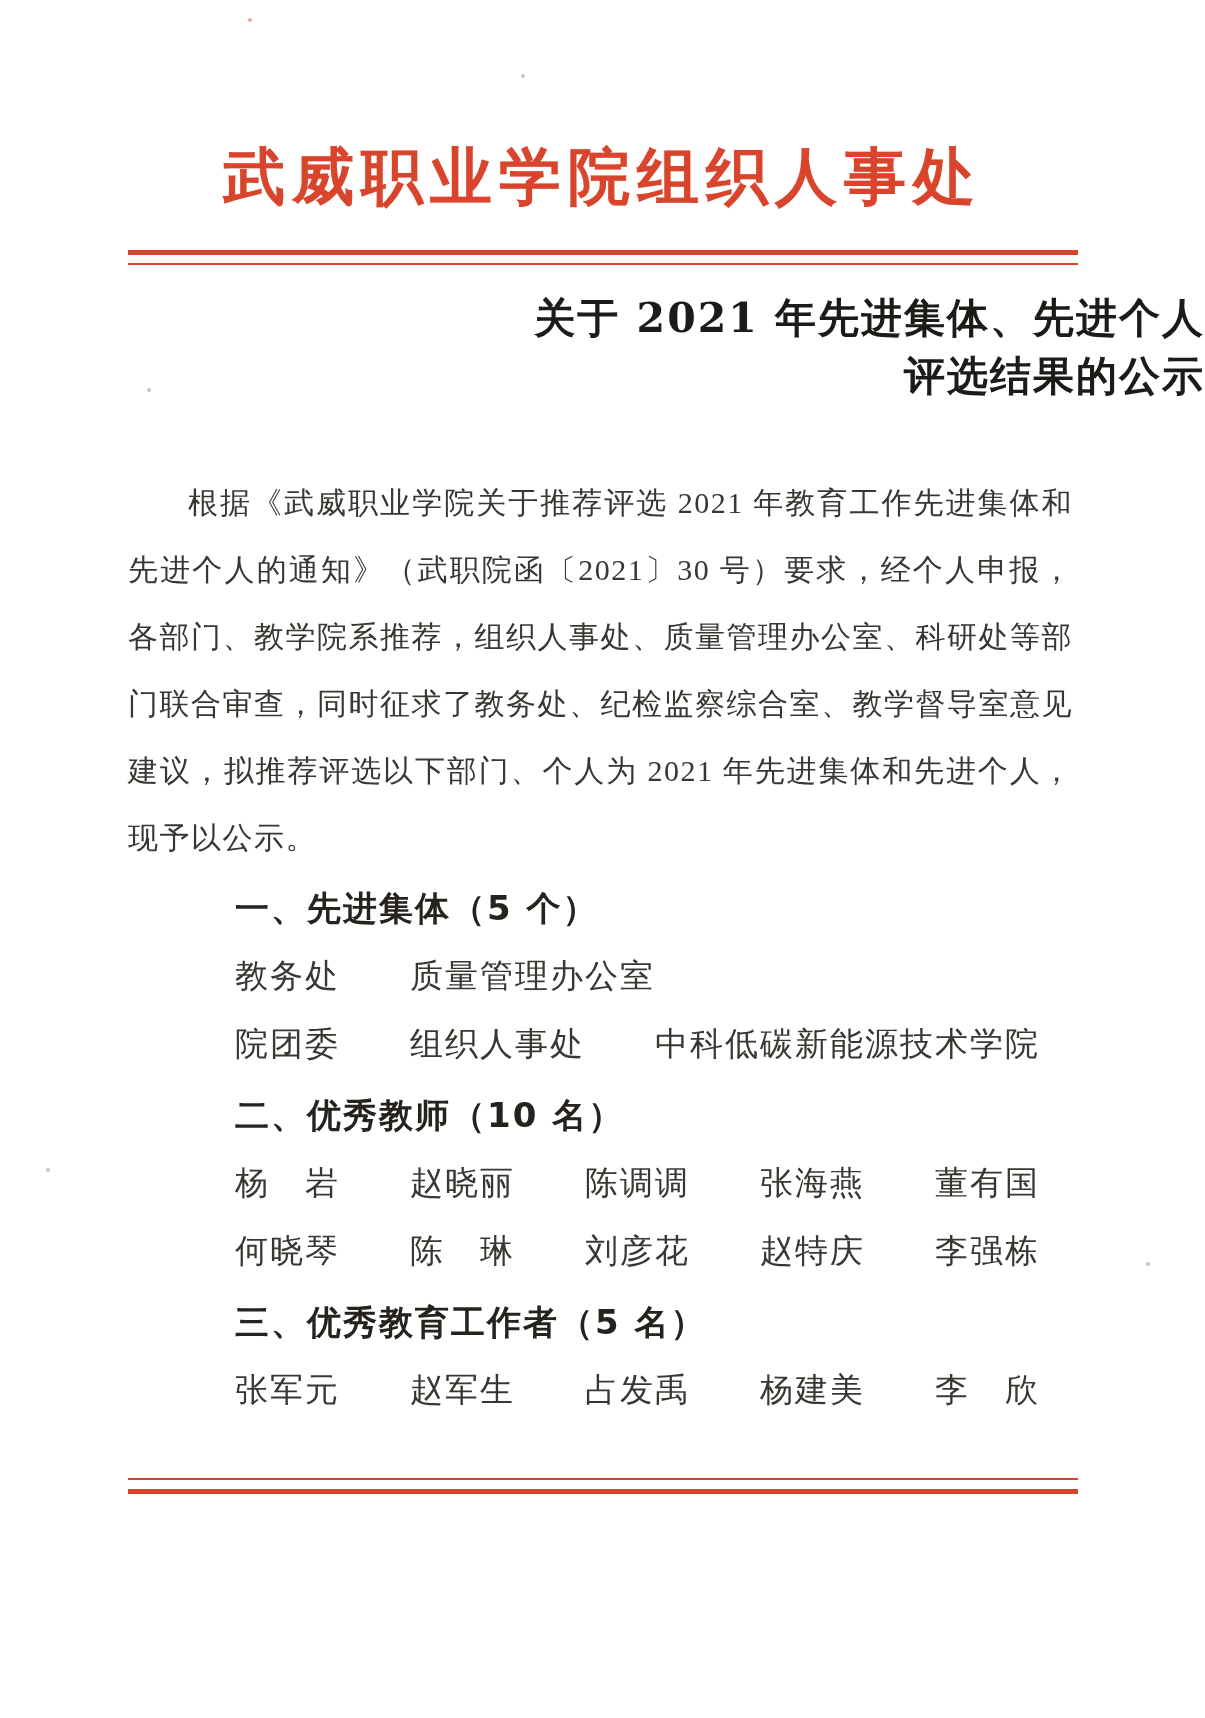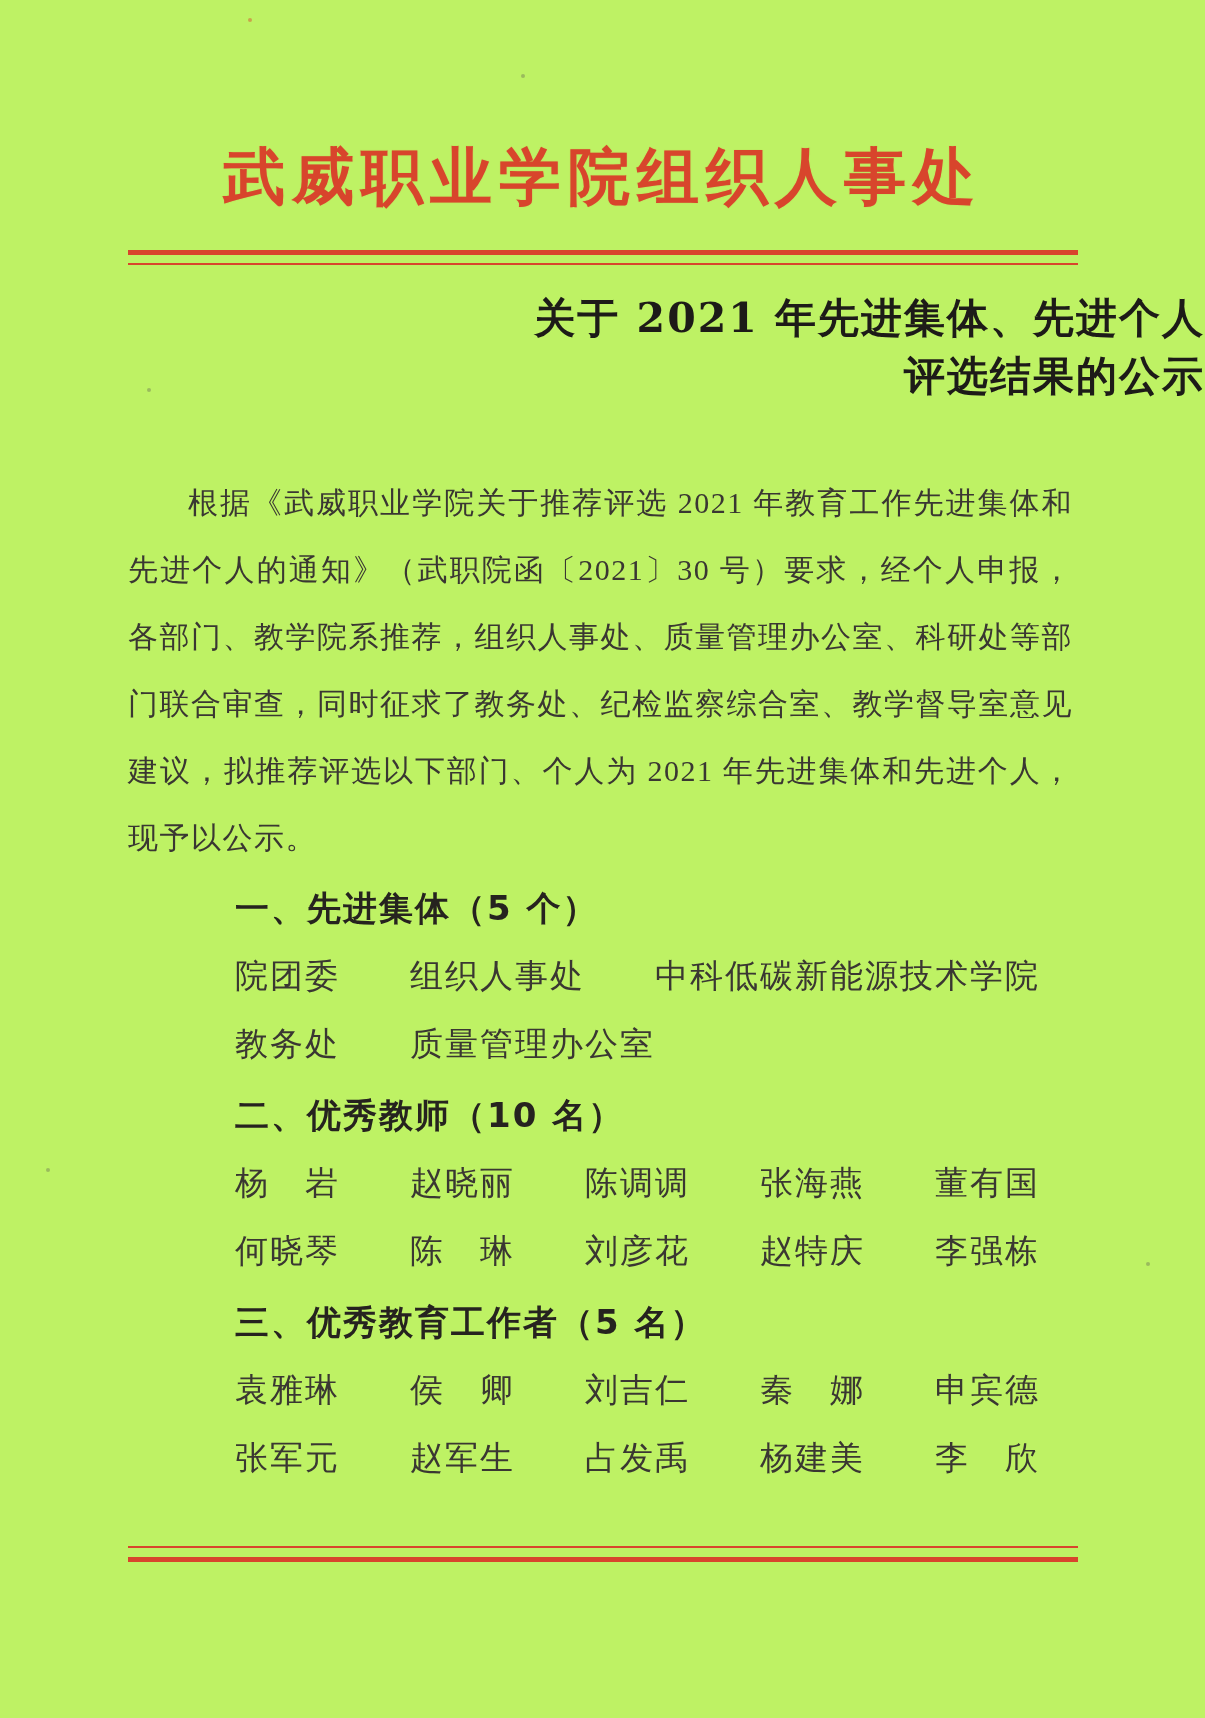--- a/index.html
+++ b/index.html
@@ -6,21 +6,21 @@
     margin: 0;
     padding: 0;
     background: #eceae6;
     font-family: "DejaVu Serif", serif;
   }
   .page {
     position: relative;
     width: 1205px;
     height: 1718px;
     margin: 0 auto;
-    background: #bef264;
+    background: #ffffff;
     box-sizing: border-box;
     padding-top: 136px;
     overflow: hidden;
   }
   .letterhead {
     text-align: center;
     font-size: 62px;
     line-height: 82px;
     font-weight: bold;
     color: #d8452c;
@@ -109,33 +109,32 @@
 
   <div class="doc-title">
     <div>关于 2021 年先进集体、先进个人</div>
     <div>评选结果的公示</div>
   </div>
 
   <p class="body-paragraph">根据《武威职业学院关于推荐评选 2021 年教育工作先进集体和先进个人的通知》（武职院函〔2021〕30 号）要求，经个人申报，各部门、教学院系推荐，组织人事处、质量管理办公室、科研处等部门联合审查，同时征求了教务处、纪检监察综合室、教学督导室意见建议，拟推荐评选以下部门、个人为 2021 年先进集体和先进个人，现予以公示。</p>
 
   <div class="section">
     <div class="section-heading">一、先进集体（5 个）</div>
+    <div class="name-row">教务处　　质量管理办公室</div>
     <div class="name-row">院团委　　组织人事处　　中科低碳新能源技术学院</div>
-    <div class="name-row">教务处　　质量管理办公室</div>
   </div>
 
   <div class="section">
     <div class="section-heading">二、优秀教师（10 名）</div>
     <div class="name-row">杨　岩　　赵晓丽　　陈调调　　张海燕　　董有国</div>
     <div class="name-row">何晓琴　　陈　琳　　刘彦花　　赵特庆　　李强栋</div>
   </div>
 
   <div class="section">
     <div class="section-heading">三、优秀教育工作者（5 名）</div>
-    <div class="name-row">袁雅琳　　侯　卿　　刘吉仁　　秦　娜　　申宾德</div>
     <div class="name-row">张军元　　赵军生　　占发禹　　杨建美　　李　欣</div>
   </div>
 
   <div class="rule-group rule-bottom">
     <div class="rule thin"></div>
     <div class="rule thick"></div>
   </div>
 
   <div class="speck s1"></div>
   <div class="speck s2"></div>

